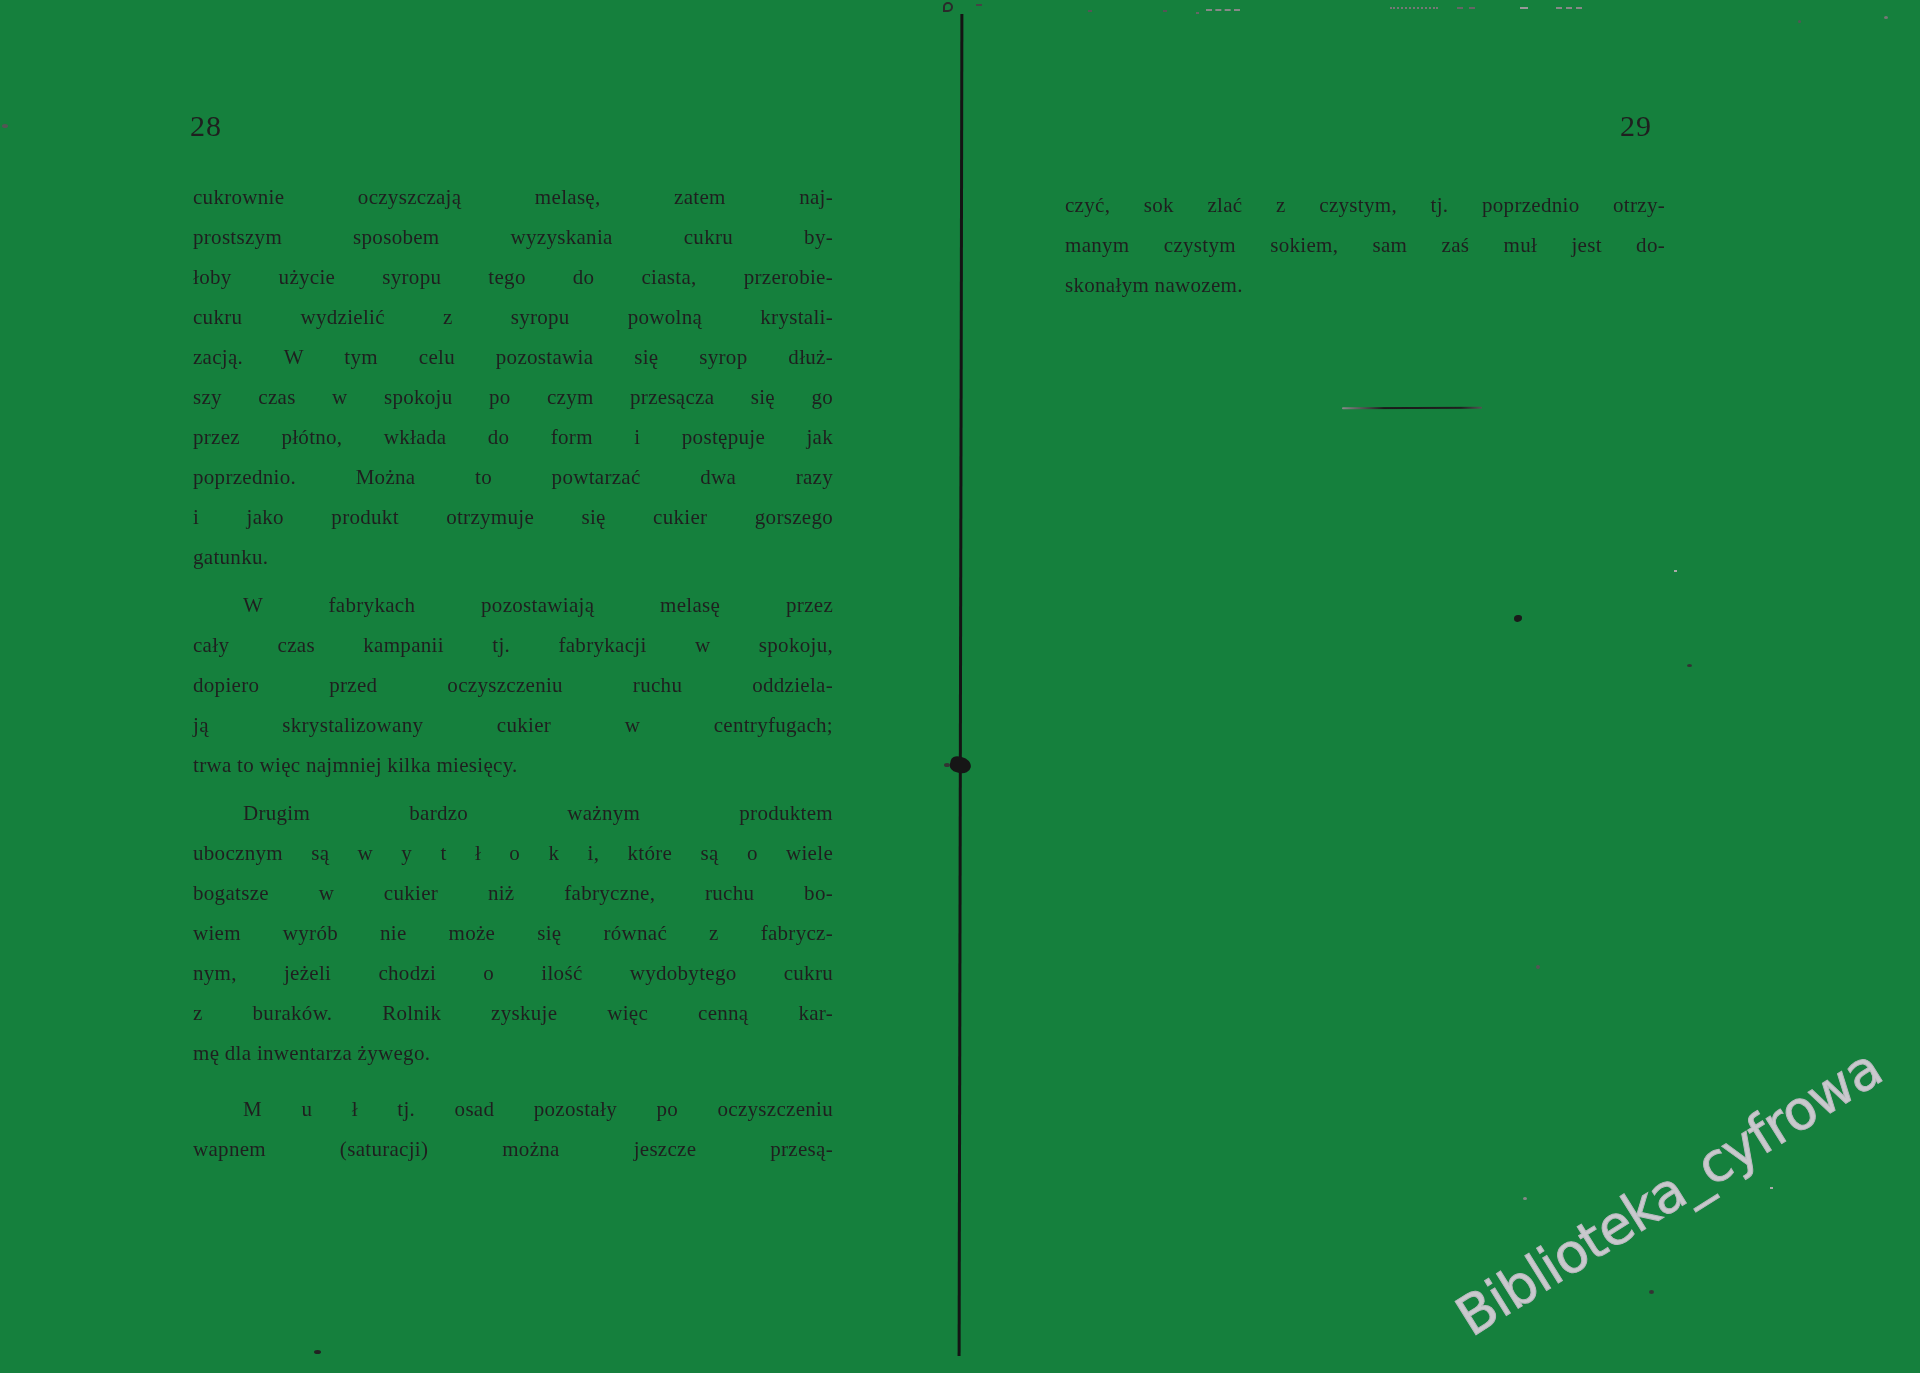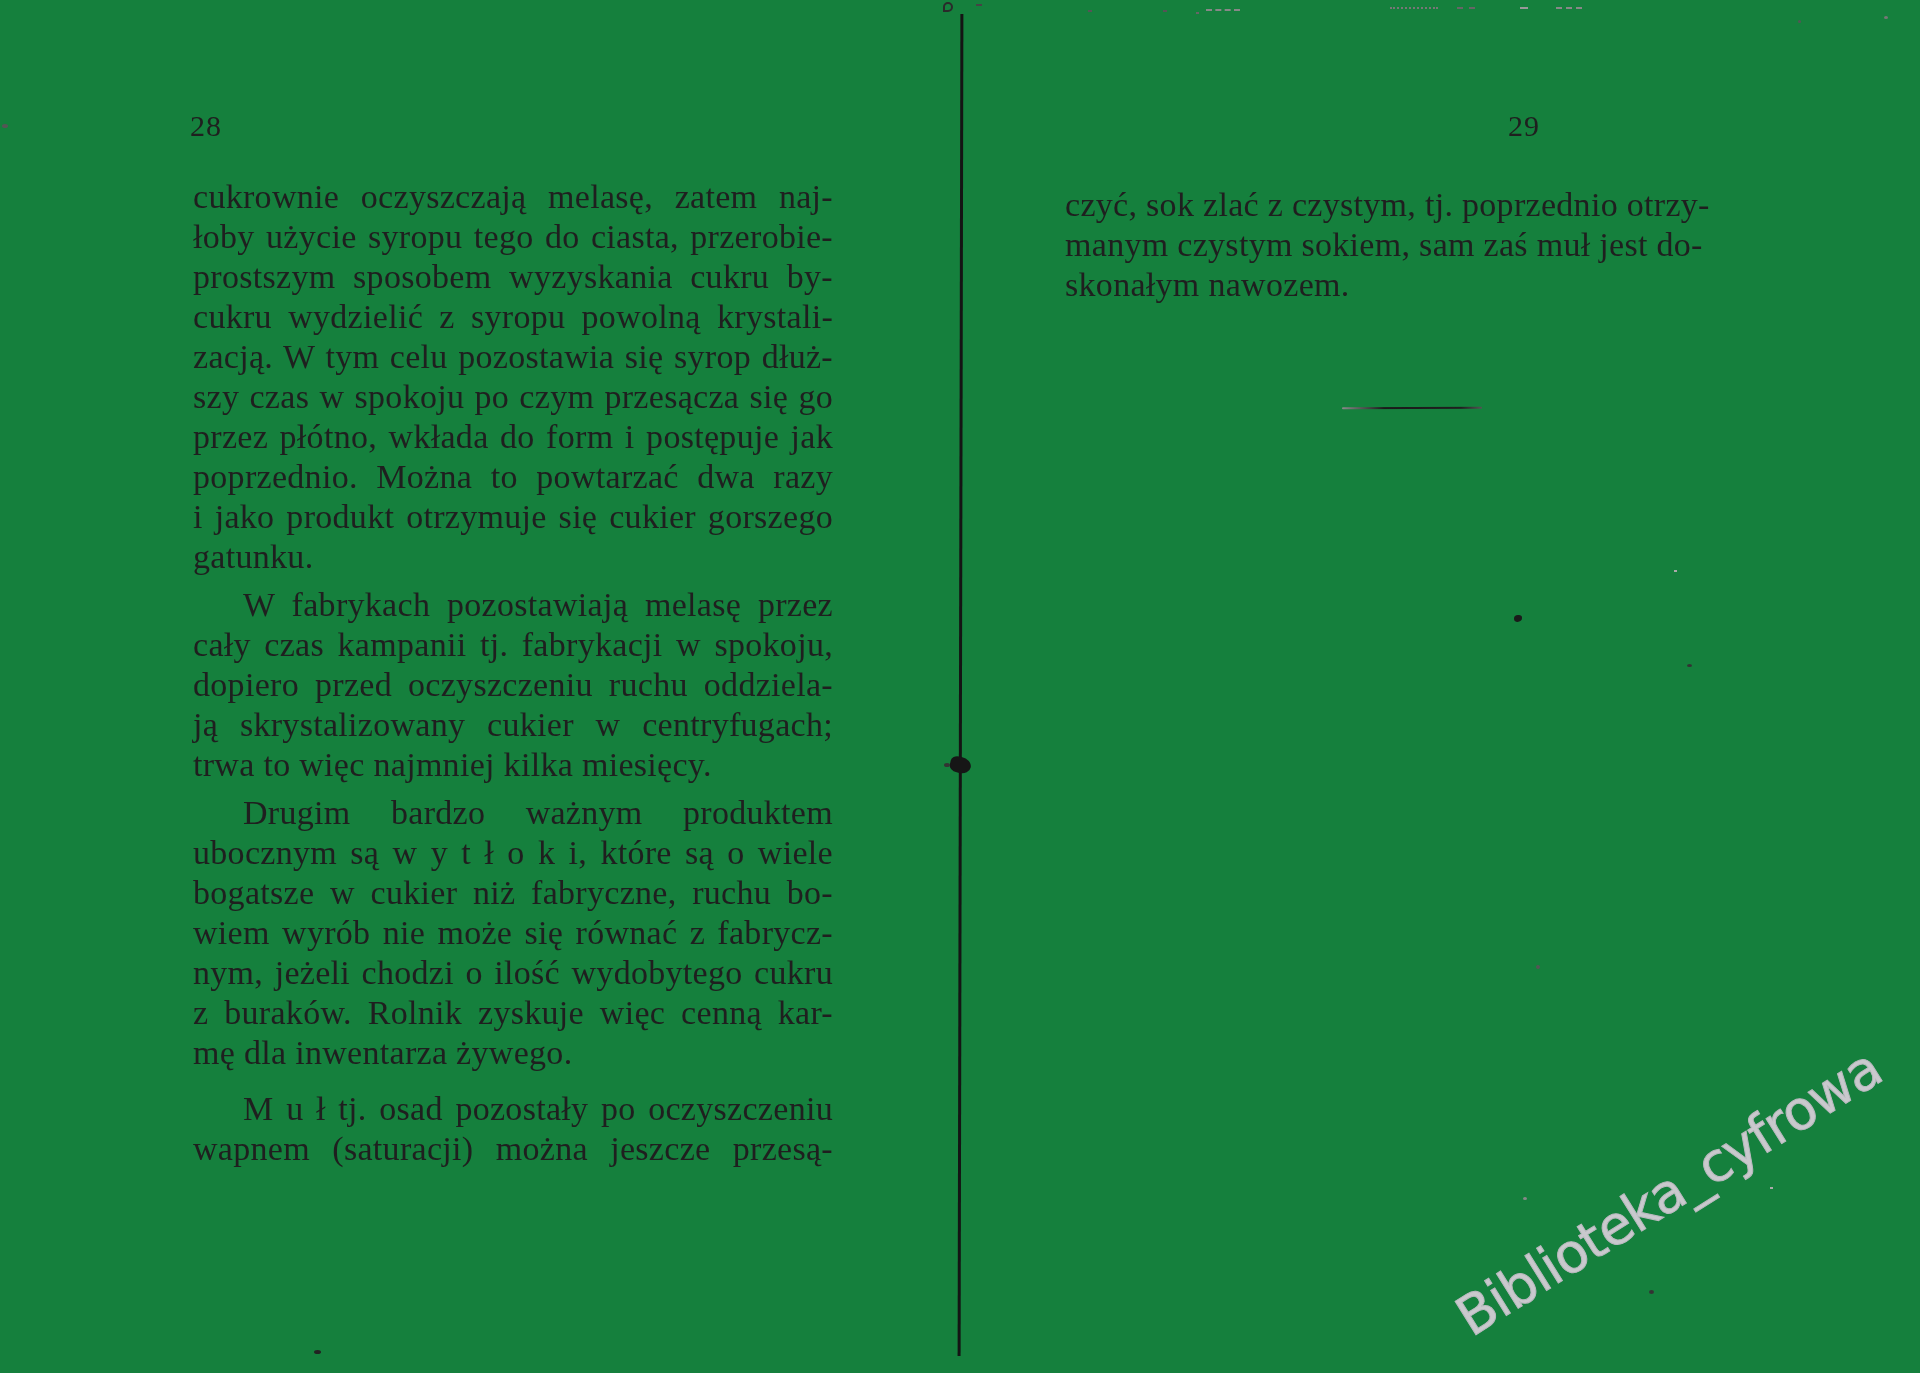--- a/index.html
+++ b/index.html
@@ -1,19 +1,19 @@
 <!DOCTYPE html>
 <html><head>
 <meta charset="utf-8">
 <style>
   html,body{margin:0;padding:0;background:#e9e9e9;}
   .scan{position:relative;width:1920px;height:1373px;background:#15803d;overflow:hidden;
         font-family:"Liberation Serif",serif;color:#1f1f1f;}
   .pagenum{position:absolute;font-size:30px;line-height:36px;letter-spacing:1px;}
-  .col{position:absolute;font-size:34px;letter-spacing:0.3px;}
+  .col{position:absolute;font-size:21px;letter-spacing:0.3px;}
   .para{margin:0;}
   .para.indent .line:first-child{text-indent:50px;}
   .line{height:40px;line-height:40px;text-align:justify;text-align-last:justify;white-space:nowrap;}
   .line.last{text-align-last:left;}
   .gap8{margin-top:8px;}
   .gap16{margin-top:16px;}
   .divider{position:absolute;left:959px;top:14px;width:3px;height:1342px;background:#141414;
            transform:rotate(0.12deg);}
   .divider-blob{position:absolute;left:950px;top:757px;width:21px;height:16px;background:#161616;
            border-radius:40% 60% 55% 45%;transform:rotate(12deg);}
@@ -24,27 +24,27 @@
         font-family:"DejaVu Sans",sans-serif;font-size:54px;letter-spacing:-1px;color:#c9c9cd;
         -webkit-text-stroke:1px #b9b9bf;white-space:nowrap;}
   .speck{position:absolute;}
 </style>
 </head>
 <body>
 
 <div class="scan">
 
   <div class="pagenum" style="left:190px;top:108px;">28</div>
-  <div class="pagenum" style="left:1508px;top:108px;">29</div>
+  <div class="pagenum" style="left:1620px;top:108px;">29</div>
 
   <div class="col" style="left:193px;top:177px;width:640px;">
     <div class="para">
       <div class="line">cukrownie oczyszczają melasę, zatem naj-</div>
+      <div class="line">prostszym sposobem wyzyskania cukru by-</div>
       <div class="line">łoby użycie syropu tego do ciasta, przerobie-</div>
-      <div class="line">prostszym sposobem wyzyskania cukru by-</div>
       <div class="line">cukru wydzielić z syropu powolną krystali-</div>
       <div class="line">zacją. W tym celu pozostawia się syrop dłuż-</div>
       <div class="line">szy czas w spokoju po czym przesącza się go</div>
       <div class="line">przez płótno, wkłada do form i postępuje jak</div>
       <div class="line">poprzednio. Można to powtarzać dwa razy</div>
       <div class="line">i jako produkt otrzymuje się cukier gorszego</div>
       <div class="line last">gatunku.</div>
     </div>
     <div class="para indent gap8">
       <div class="line">W fabrykach pozostawiają melasę przez</div>

